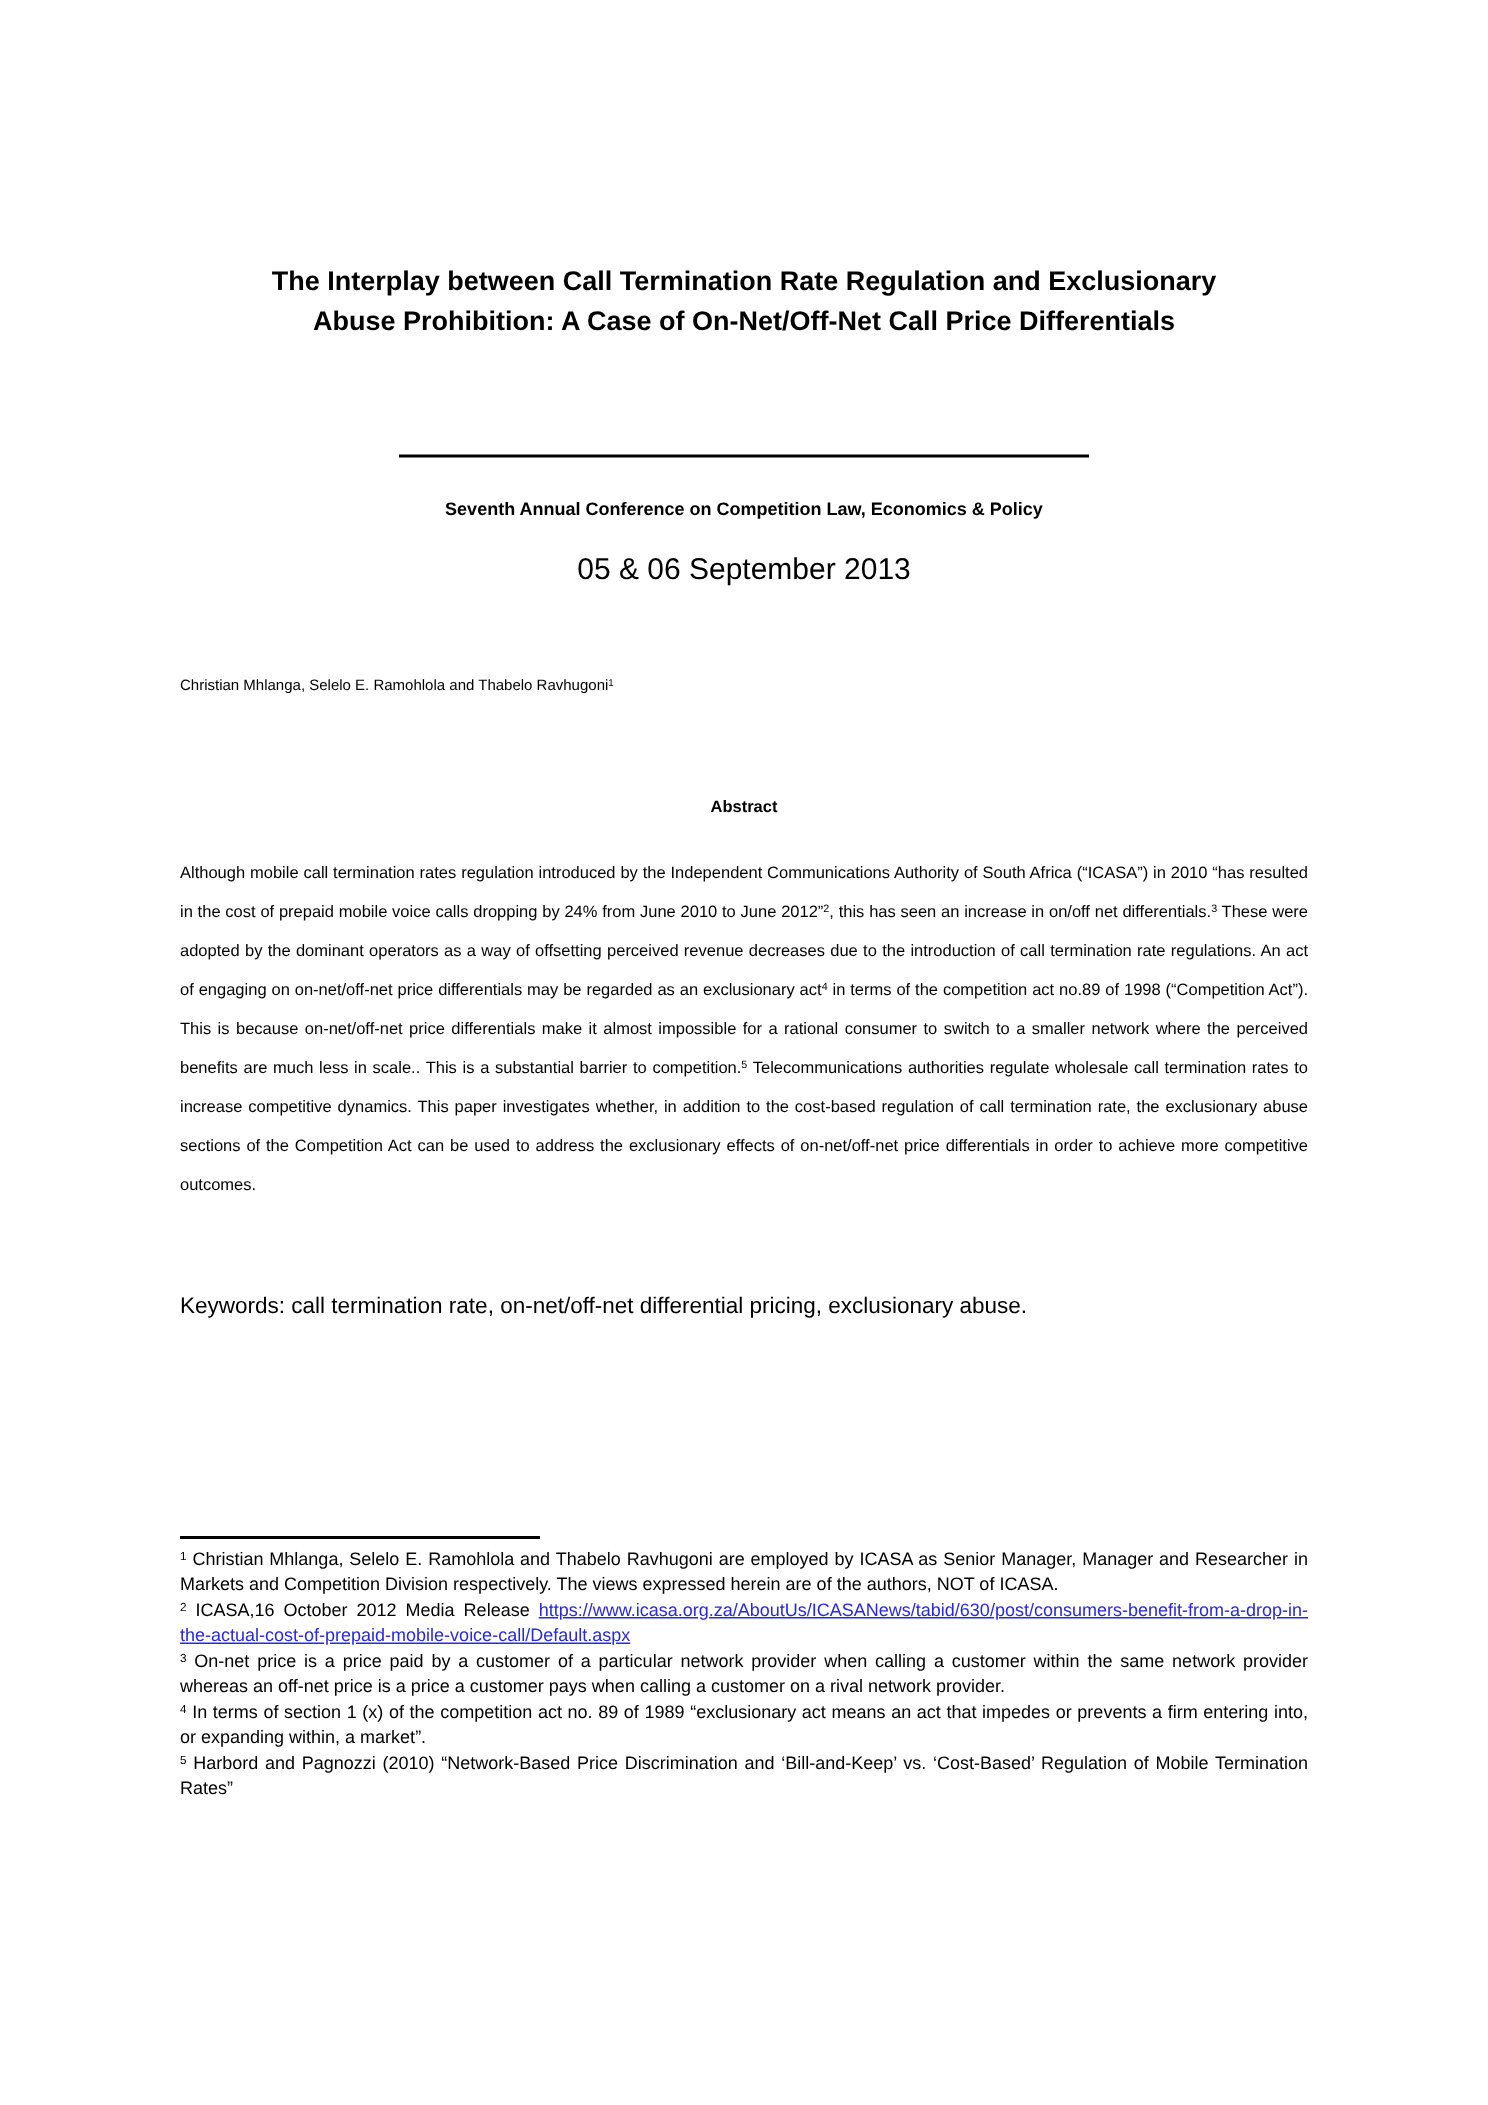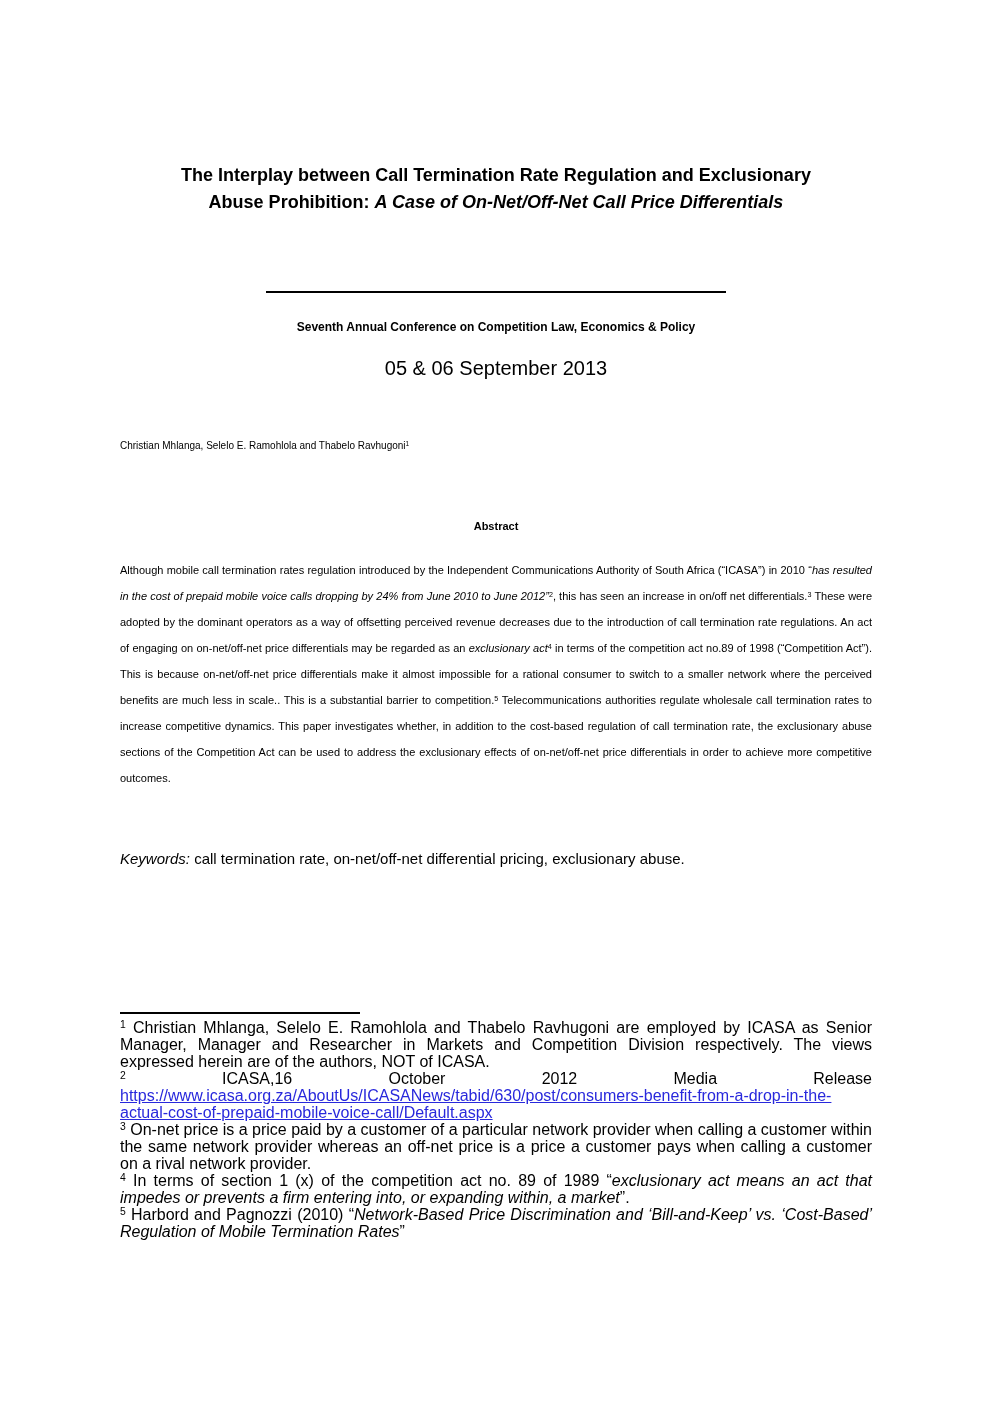--- a/index.html
+++ b/index.html
@@ -5,21 +5,21 @@
   html, body {
     margin: 0;
     padding: 0;
     background: #ffffff;
   }
   .page {
     position: relative;
     width: 992px;
     height: 1403px;
     box-sizing: border-box;
-    padding: 0 120px;
+    padding: 12px 120px;
     background: #ffffff;
     color: #000000;
     font-family: "Liberation Sans", sans-serif;
     overflow: hidden;
   }
   .paper-title {
     margin: 0;
     padding-top: 162px;
     font-size: 18px;
     line-height: 27px;
@@ -70,26 +70,26 @@
     line-height: 22px;
   }
   .footnote-rule {
     width: 240px;
     height: 2px;
     background: #000000;
     margin: 142px 0 0 0;
   }
   .footnotes {
     margin-top: 5px;
-    font-size: 16px;
+    font-size: 12px;
     line-height: 17px;
     text-align: justify;
   }
   .footnote { margin: 0; }
-  .it { font-style: italic; }
+  .it { }
   sup {
     font-size: 0.65em;
     line-height: 0;
     vertical-align: baseline;
     position: relative;
     top: -0.45em;
   }
   a.link {
     text-decoration: underline;
     overflow-wrap: anywhere;

